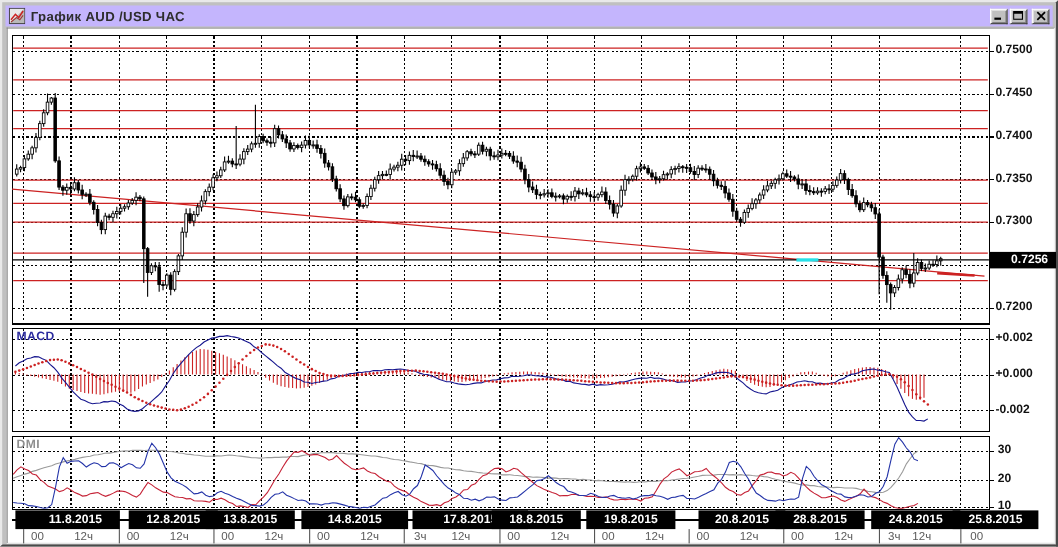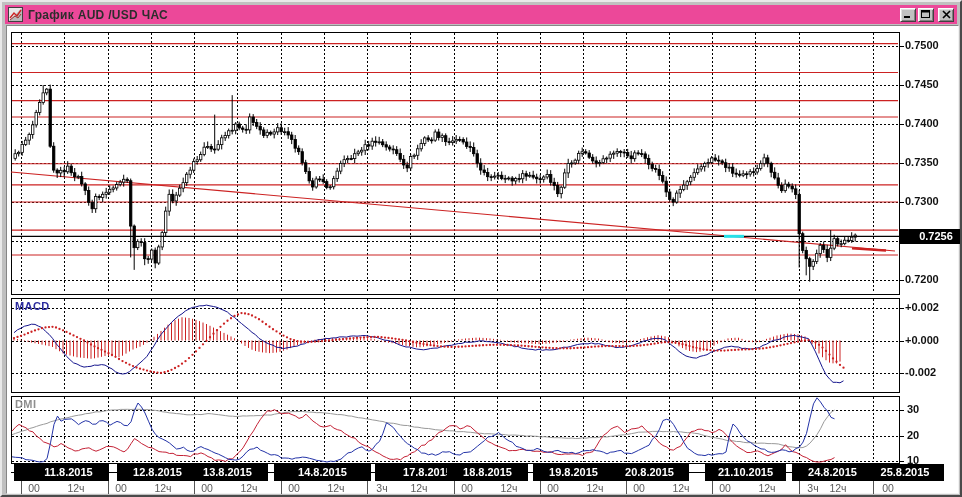--- a/index.html
+++ b/index.html
@@ -1,18 +1,18 @@
 <!DOCTYPE html>
 <html><head>
 <meta charset="utf-8">
 <style>
   html,body{margin:0;padding:0;background:#d4d0c8;font-family:"Liberation Sans","DejaVu Sans",sans-serif;}
   .window{position:relative;width:962px;height:497px;background:#c0c0c0;
     border:2px solid;border-color:#e9e9e9 #4a4a4a #4a4a4a #e9e9e9;box-sizing:border-box;overflow:hidden;}
-  .titlebar{position:absolute;left:3px;top:3px;right:3px;height:19px;background:#ec4899;
+  .titlebar{position:absolute;left:3px;top:3px;right:3px;height:19px;background:#c4b5fd;
     display:flex;align-items:center;padding:0 3px;box-sizing:border-box;}
   .title-icon{width:15px;height:15px;margin-right:5px;flex:0 0 auto;}
   .title-text{font-size:12px;font-weight:bold;color:#2d2d2d;letter-spacing:.3px;white-space:nowrap;}
   .win-buttons{margin-left:auto;display:flex;gap:2px;}
   .win-btn{width:16px;height:14px;background:#c0c0c0;border:1px solid;border-color:#fff #404040 #404040 #fff;
     box-shadow:inset 1px 1px 0 #dfdfdf, inset -1px -1px 0 #808080;
     display:flex;align-items:center;justify-content:center;padding:0;cursor:default;}
   .win-btn.close{margin-left:2px;}
   .client{position:absolute;left:4px;top:23px;width:953px;height:469px;background:#ffffff;
     border:1px solid;border-color:#868686 #f2f2f2 #f2f2f2 #868686;box-sizing:border-box;}
@@ -1649,25 +1649,25 @@
       <div class="timelbl" style="left:365px;width:30px;">3ч</div>
       <div class="timelbl" style="left:402px;width:30px;">12ч</div>
       <div class="datebox" style="left:445px;width:81px;">18.8.2015</div>
       <div class="daysep" style="left:452px;"></div>
       <div class="timelbl" style="left:450px;width:30px;">00</div>
       <div class="timelbl" style="left:492px;width:30px;">12ч</div>
       <div class="datebox" style="left:531px;width:81px;">19.8.2015</div>
       <div class="daysep" style="left:538px;"></div>
       <div class="timelbl" style="left:536px;width:30px;">00</div>
       <div class="timelbl" style="left:578px;width:30px;">12ч</div>
-      <div class="datebox" style="left:608px;width:79px;">20.8.2015</div>
+      <div class="datebox" style="left:633px;width:79px;">20.8.2015</div>
       <div class="daysep" style="left:624px;"></div>
       <div class="timelbl" style="left:622px;width:30px;">00</div>
       <div class="timelbl" style="left:664px;width:30px;">12ч</div>
-      <div class="datebox" style="left:703px;width:81px;">21.10.2015</div>
+      <div class="datebox" style="left:703px;width:81px;">28.8.2015</div>
       <div class="daysep" style="left:710px;"></div>
       <div class="timelbl" style="left:708px;width:30px;">00</div>
       <div class="timelbl" style="left:750px;width:30px;">12ч</div>
       <div class="datebox" style="left:790px;width:81px;">24.8.2015</div>
       <div class="daysep" style="left:797px;"></div>
       <div class="timelbl" style="left:796px;width:30px;">3ч</div>
       <div class="timelbl" style="left:821px;width:30px;">12ч</div>
       <div class="datebox" style="left:864px;width:78px;">25.8.2015</div>
       <div class="daysep" style="left:871px;"></div>
       <div class="timelbl" style="left:871px;width:30px;">00</div>

